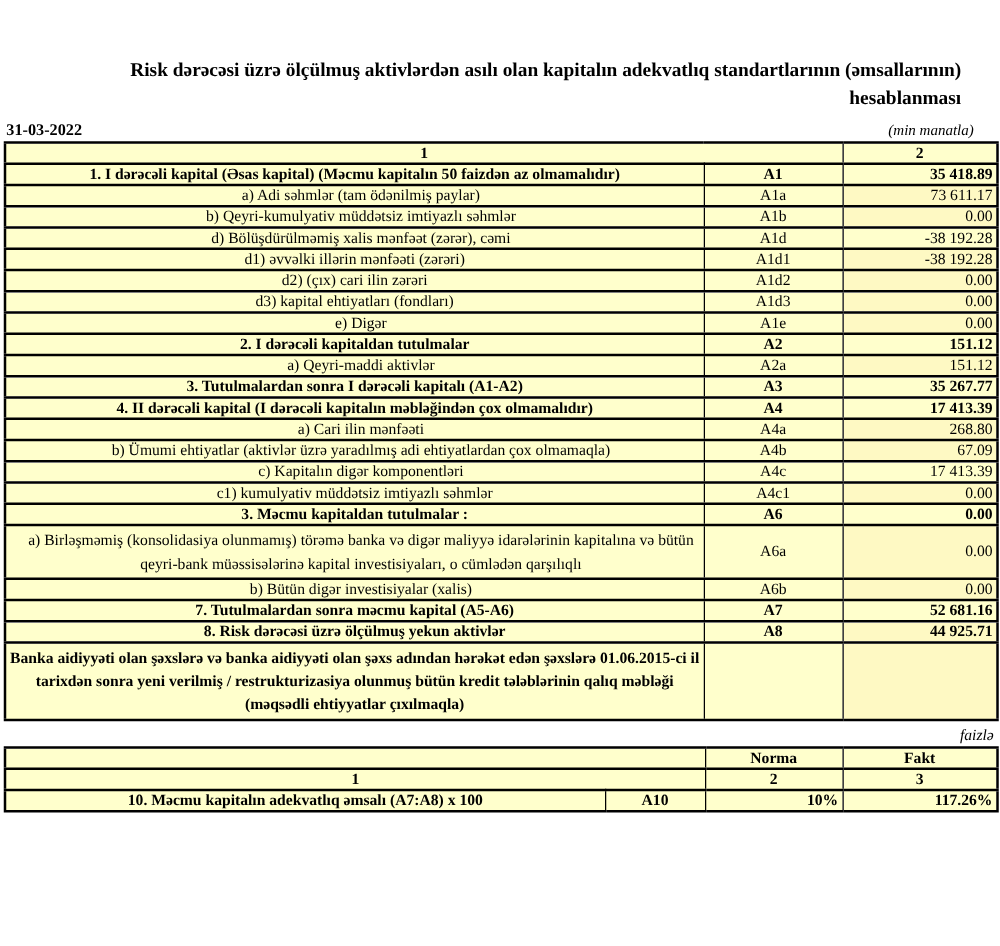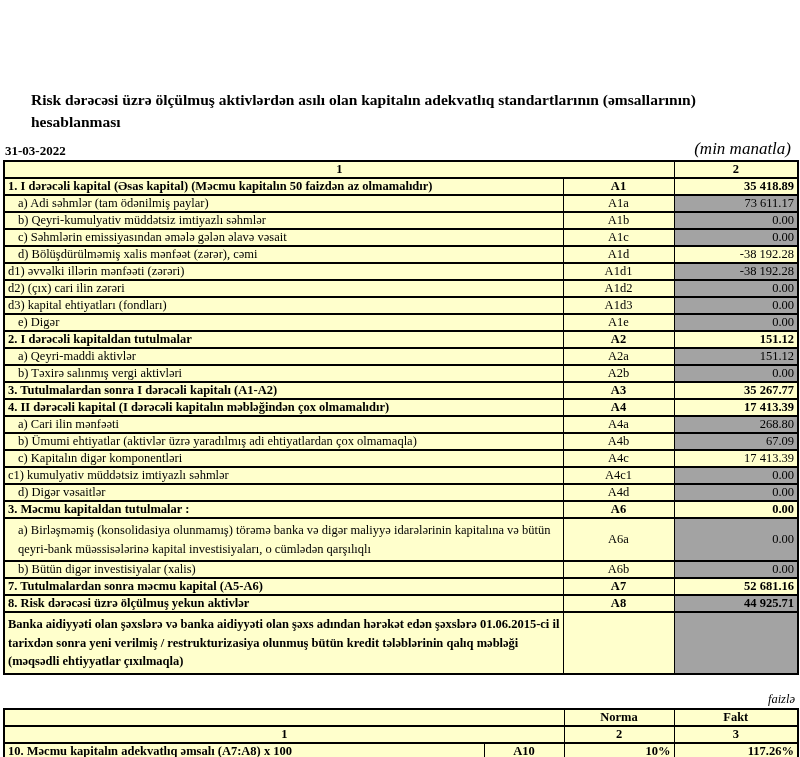--- a/index.html
+++ b/index.html
@@ -1,38 +1,38 @@
 <!DOCTYPE html>
 <html><head>
 <meta charset="utf-8">
 <style>
   html,body { margin:0; padding:0; background:#ffffff; color:#000000; }
   body { width:800px; height:757px; font-family:"Liberation Serif", serif; overflow:hidden; }
   .page { padding:0 3px; }
-  .title { text-align:left; font-weight:bold; font-size:15.5px; line-height:21.5px;
-           padding:46px 28px 0 28px; margin-bottom:7px;margin-top:43px; }
-  .meta { display:flex; justify-content:space-between; align-items:flex-end; margin:0 6px 1px 2px; }
+  .title { text-align:right; font-weight:bold; font-size:15.5px; line-height:21.5px;
+           padding:46px 28px 0 28px; margin-bottom:7px; }
+  .meta { display:flex; justify-content:space-between; align-items:flex-end; margin:0 18px 1px 2px; }
   .meta .date { font-weight:bold; font-size:13px; }
-  .meta .unit { font-style:italic; font-size:17px; }
+  .meta .unit { font-style:italic; font-size:12px; }
   table { border-collapse:collapse; table-layout:fixed; width:794px; border:2px solid #000; }
   td { border:2px solid #000; border-left-width:1px; border-right-width:1px;
        background:#FFFFCC; font-size:12.5px; height:15px; line-height:15px;
        padding:0 3px; overflow:hidden; white-space:nowrap; vertical-align:middle; }
   td.hdr { text-align:center; font-weight:bold; }
-  td.label { text-align:left;font-family:Liberation Serif, serif; }
+  td.label { text-align:center;font-family:Liberation Serif, serif; }
   td.ind1 { padding-left:13px; }
   td.ind2 { }
   td.code { text-align:center;margin-left:30px; }
   td.val  { text-align:right; }
-  td.wv   { background:#a3a3a3; }
+  td.wv   { background:#fef9c3; }
   tr.bold td { font-weight:bold; }
   tr.tall td { height:auto; line-height:18.5px; padding-top:2px; padding-bottom:2px; }
   tr.tall td.label { white-space:normal; }
   td.fakt { font-weight:normal; }
-  .pnote { text-align:right; font-style:italic; font-size:12.5px; margin:17px 2px 1px 0; }
+  .pnote { text-align:right; font-style:italic; font-size:12.5px; margin:4px 2px 1px 0; }
 </style>
 </head>
 <body>
 
 <div class="page">
 
   <div class="title">Risk dərəcəsi üzrə ölçülmuş aktivlərdən asılı olan kapitalın adekvatlıq standartlarının (əmsallarının) hesablanması</div>
 
   <div class="meta">
     <span class="date">31-03-2022</span>
@@ -59,25 +59,20 @@
           <td class="label ind1">a) Adi səhmlər (tam ödənilmiş paylar)</td>
           <td class="code">A1a</td>
           <td class="val wv">73 611.17</td>
         </tr>
         <tr class="">
           <td class="label ind1">b) Qeyri-kumulyativ müddətsiz imtiyazlı səhmlər</td>
           <td class="code">A1b</td>
           <td class="val wv">0.00</td>
         </tr>
         <tr class="">
-          <td class="label ind1">c) Səhmlərin emissiyasından əmələ gələn  əlavə vəsait</td>
-          <td class="code">A1c</td>
-          <td class="val wv">0.00</td>
-        </tr>
-        <tr class="">
           <td class="label ind1">d)   Bölüşdürülməmiş xalis mənfəət (zərər), cəmi</td>
           <td class="code">A1d</td>
           <td class="val">-38 192.28</td>
         </tr>
         <tr class="">
           <td class="label ind2">d1) əvvəlki illərin mənfəəti (zərəri)</td>
           <td class="code">A1d1</td>
           <td class="val wv">-38 192.28</td>
         </tr>
         <tr class="">
@@ -98,25 +93,20 @@
         <tr class="bold ">
           <td class="label ind0">2. I dərəcəli kapitaldan  tutulmalar</td>
           <td class="code">A2</td>
           <td class="val">151.12</td>
         </tr>
         <tr class="">
           <td class="label ind1">a) Qeyri-maddi aktivlər</td>
           <td class="code">A2a</td>
           <td class="val wv">151.12</td>
         </tr>
-        <tr class="">
-          <td class="label ind1">b) Təxirə salınmış vergi aktivləri</td>
-          <td class="code">A2b</td>
-          <td class="val wv">0.00</td>
-        </tr>
         <tr class="bold ">
           <td class="label ind0">3. Tutulmalardan  sonra I dərəcəli kapitalı (A1-A2)</td>
           <td class="code">A3</td>
           <td class="val">35 267.77</td>
         </tr>
         <tr class="bold ">
           <td class="label ind0">4. II dərəcəli  kapital (I dərəcəli  kapitalın  məbləğindən çox olmamalıdır)</td>
           <td class="code">A4</td>
           <td class="val">17 413.39</td>
         </tr>
@@ -131,25 +121,20 @@
           <td class="val wv">67.09</td>
         </tr>
         <tr class="">
           <td class="label ind1">c)  Kapitalın digər komponentləri</td>
           <td class="code">A4c</td>
           <td class="val">17 413.39</td>
         </tr>
         <tr class="">
           <td class="label ind2">c1) kumulyativ müddətsiz imtiyazlı səhmlər</td>
           <td class="code">A4c1</td>
-          <td class="val wv">0.00</td>
-        </tr>
-        <tr class="">
-          <td class="label ind1">d) Digər vəsaitlər</td>
-          <td class="code">A4d</td>
           <td class="val wv">0.00</td>
         </tr>
         <tr class="bold ">
           <td class="label ind0">3. Məcmu kapitaldan tutulmalar :</td>
           <td class="code">A6</td>
           <td class="val">0.00</td>
         </tr>
         <tr class="tall">
           <td class="label ind1">a)   Birləşməmiş (konsolidasiya olunmamış) törəmə banka və digər maliyyə idarələrinin kapitalına və bütün qeyri-bank müəssisələrinə kapital investisiyaları, o cümlədən qarşılıqlı</td>
           <td class="code">A6a</td>

